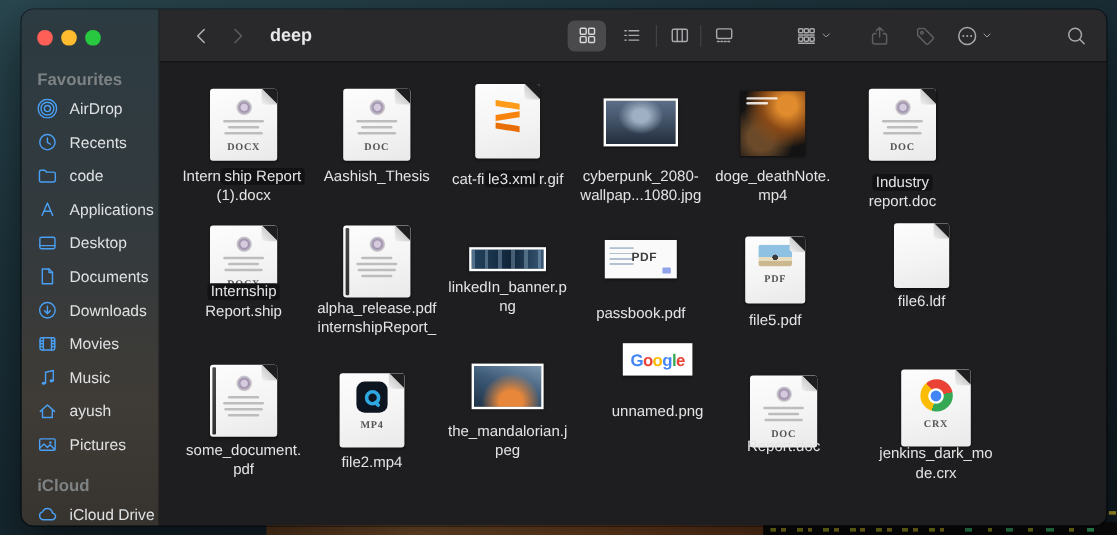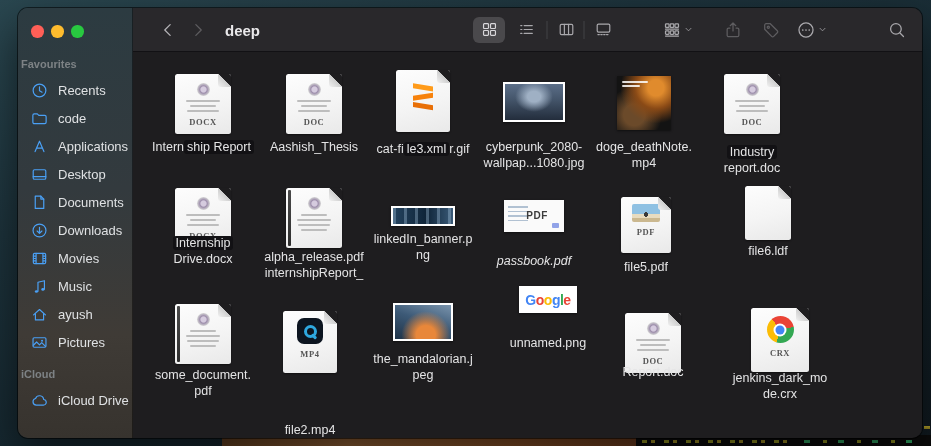--- a/index.html
+++ b/index.html
@@ -26,21 +26,21 @@
     border-radius:10px; overflow:hidden;
     box-shadow:0 18px 45px rgba(0,0,0,.55), 0 0 0 1px rgba(0,0,0,.55); }
 
   
   .sidebar { position:absolute; left:0; top:0; bottom:0; width:115px;
     background:linear-gradient(180deg,#2c3b41 0%,#333a3e 42%,#3f3b36 76%,#37332e 100%);
     border-right:1px solid rgba(0,0,0,.45); }
   .traffic { position:absolute; top:17px; left:13px; display:flex; gap:7.5px; }
   .dot { width:12.5px; height:12.5px; border-radius:50%; }
   .sb-nav { position:absolute; left:0; right:0; top:0; padding-top:50px; }
-  .sb-title { font-size:11px; font-weight:700; color:#7d8285; margin:0 0 4px 3px; height:14px; }
+  .sb-title { font-size:14px; font-weight:700; color:#7d8285; margin:0 0 4px 13px; height:14px; }
   .sb-section.second { margin-top:12px; }
   .sb-item { display:flex; align-items:center; height:28px; padding-left:12px; gap:9px;
     color:#dfe1e3; font-size:13px; white-space:nowrap; }
   .sb-ic { width:19px; height:20px; display:flex; align-items:center; justify-content:center; color:#4aa0f5; flex:0 0 19px; }
   svg.ic { fill:none; stroke:currentColor; stroke-width:1.4; stroke-linecap:round; stroke-linejoin:round; }
   svg.ic .f { fill:currentColor; stroke:none; }
 
   
   .main { position:absolute; left:115px; right:0; top:0; bottom:0; background:#1e1d1f; }
   .toolbar { position:absolute; left:0; right:0; top:0; height:44px; background:#29282b;
@@ -129,20 +129,30 @@
       <span class="dot" id="dot-red" style="background: rgb(255, 95, 87);"></span>
       <span class="dot" id="dot-yellow" style="background: rgb(254, 188, 46);"></span>
       <span class="dot" id="dot-green" style="background: rgb(40, 200, 64);"></span>
     </div>
     <nav class="sb-nav" id="sb-nav">
         <div class="sb-section">
           <div class="sb-title">Favourites</div>
           <div class="sb-item">
             <span class="sb-ic">
               <svg class="ic" viewBox="0 0 20 20" width="17" height="17">
+                <circle cx="10" cy="10" r="3"></circle>
+                <circle cx="10" cy="10" r="6.3"></circle>
+                <circle cx="10" cy="10" r="9.1"></circle>
+              </svg>
+            </span>
+            <span class="sb-label">AirDrop</span>
+          </div>
+          <div class="sb-item">
+            <span class="sb-ic">
+              <svg class="ic" viewBox="0 0 20 20" width="17" height="17">
                 <circle cx="10" cy="10" r="7.5"></circle>
                 <path d="M10 5.8v4.4l3 1.8"></path>
               </svg>
             </span>
             <span class="sb-label">Recents</span>
           </div>
           <div class="sb-item">
             <span class="sb-ic">
               <svg class="ic" viewBox="0 0 20 20" width="17" height="17">
                 <path d="M2.2 6.2c0-.9.7-1.6 1.6-1.6h3.6l1.8 1.8h7c.9 0 1.6.7 1.6 1.6v6.4c0 .9-.7 1.6-1.6 1.6H3.8c-.9 0-1.6-.7-1.6-1.6z"></path>
@@ -331,20 +341,21 @@
             <div class="page v-seal folded" style="width: 56px; height: 60px;">
               <div class="p-seal"></div>
               <div class="p-line w1"></div>
               <div class="p-line w2"></div>
               <div class="p-line w3"></div>
               <div class="p-badge">DOCX</div>
             </div>
           </div>
           <div class="f-label" style="top: 66px;">
             <div class="f-line"><span>Intern</span><span class="boxed">ship Report</span></div>
+            <div class="f-line"><span>(1).docx</span></div>
           </div>
         </div>
         <div class="file-item" style="left: 116px; top: 21px;">
           <div class="f-icon">
             <div class="page v-seal folded" style="width: 56px; height: 60px;">
               <div class="p-seal"></div>
               <div class="p-line w1"></div>
               <div class="p-line w2"></div>
               <div class="p-line w3"></div>
               <div class="p-badge">DOC</div>
@@ -407,21 +418,21 @@
             <div class="page v-seal folded" style="width: 56px; height: 60px;">
               <div class="p-seal"></div>
               <div class="p-line w1"></div>
               <div class="p-line w2"></div>
               <div class="p-line w3"></div>
               <div class="p-badge">DOCX</div>
             </div>
           </div>
           <div class="f-label" style="top: 48px;">
             <div class="f-line"><span class="boxed">Internship</span></div>
-            <div class="f-line"><span>Drive.docx</span></div>
+            <div class="f-line"><span>Report.ship</span></div>
           </div>
         </div>
         <div class="file-item" style="left: 116px; top: 135px;">
           <div class="f-icon">
             <div class="page v-report folded" style="width: 56px; height: 60px;">
               <div class="p-spine"></div>
               <div class="p-seal"></div>
               <div class="p-line w2"></div>
               <div class="p-line w1"></div>
               <div class="p-line w3"></div>
@@ -441,21 +452,21 @@
             <div class="f-line"><span>linkedIn_banner.p</span></div>
             <div class="f-line"><span>ng</span></div>
           </div>
         </div>
         <div class="file-item" style="left: 336px; top: 147px;">
           <div class="f-icon">
             <div class="thumb t-passbook" style="width: 60px; height: 32px;">
               <div class="pb-text">PDF</div>
             </div>
           </div>
-          <div class="f-label" style="top: 54px; font-style: italic;">
+          <div class="f-label" style="top: 54px;">
             <div class="f-line"><span>passbook.pdf</span></div>
           </div>
         </div>
         <div class="file-item" style="left: 448px; top: 144px;">
           <div class="f-icon">
             <div class="page v-pdfimg folded" style="width: 50px; height: 56px;">
               <div class="p-img"></div>
               <div class="p-badge">PDF</div>
             </div>
           </div>
@@ -489,21 +500,21 @@
         </div>
         <div class="file-item" style="left: 112px; top: 258px;">
           <div class="f-icon">
             <div class="page v-mp4 folded" style="width: 54px; height: 62px;">
               <div class="qt">
                 <div class="qt-ring"></div>
               </div>
               <div class="p-badge">MP4</div>
             </div>
           </div>
-          <div class="f-label" style="top: 67px; margin-top: 45px;">
+          <div class="f-label" style="top: 67px;">
             <div class="f-line"><span>file2.mp4</span></div>
           </div>
         </div>
         <div class="file-item" style="left: 225px; top: 250px;">
           <div class="f-icon">
             <div class="thumb t-mandalorian bordered" style="width: 60px; height: 38px;"></div>
           </div>
           <div class="f-label" style="top: 49px;">
             <div class="f-line"><span>the_mandalorian.j</span></div>
             <div class="f-line"><span>peg</span></div>

